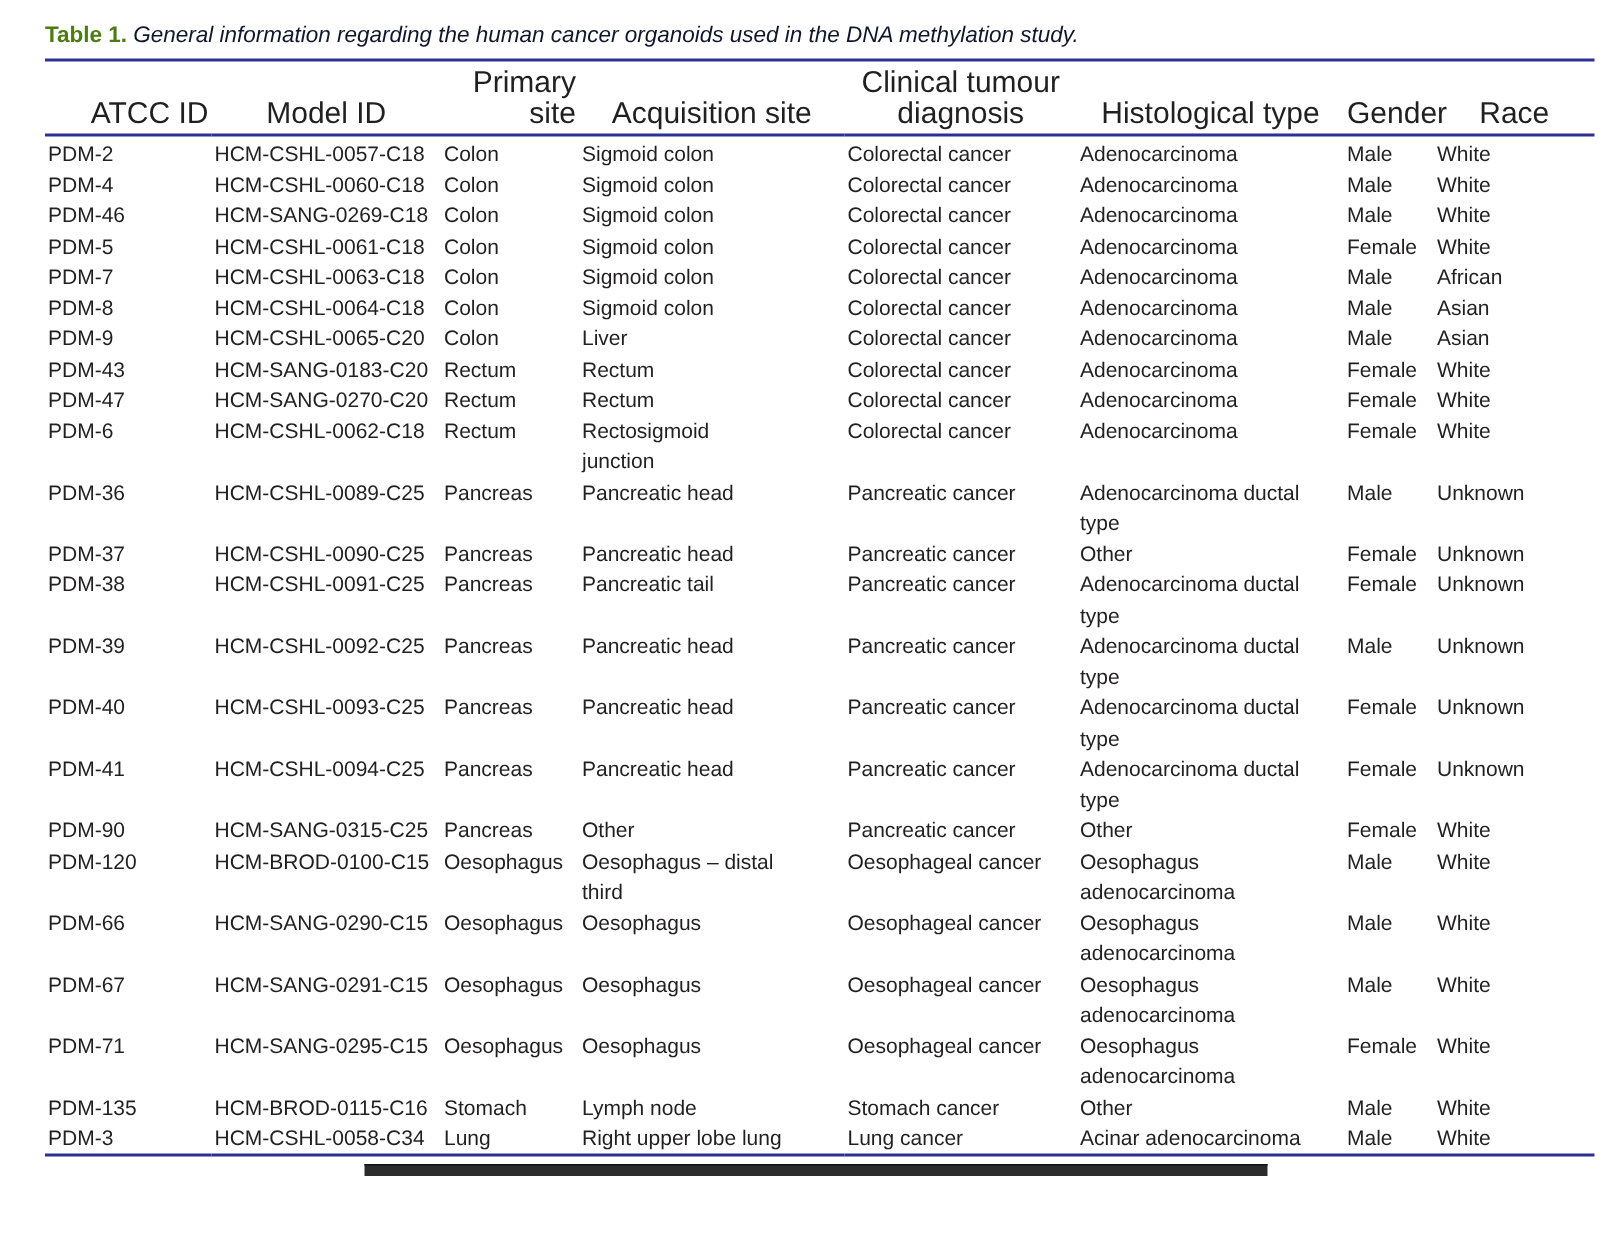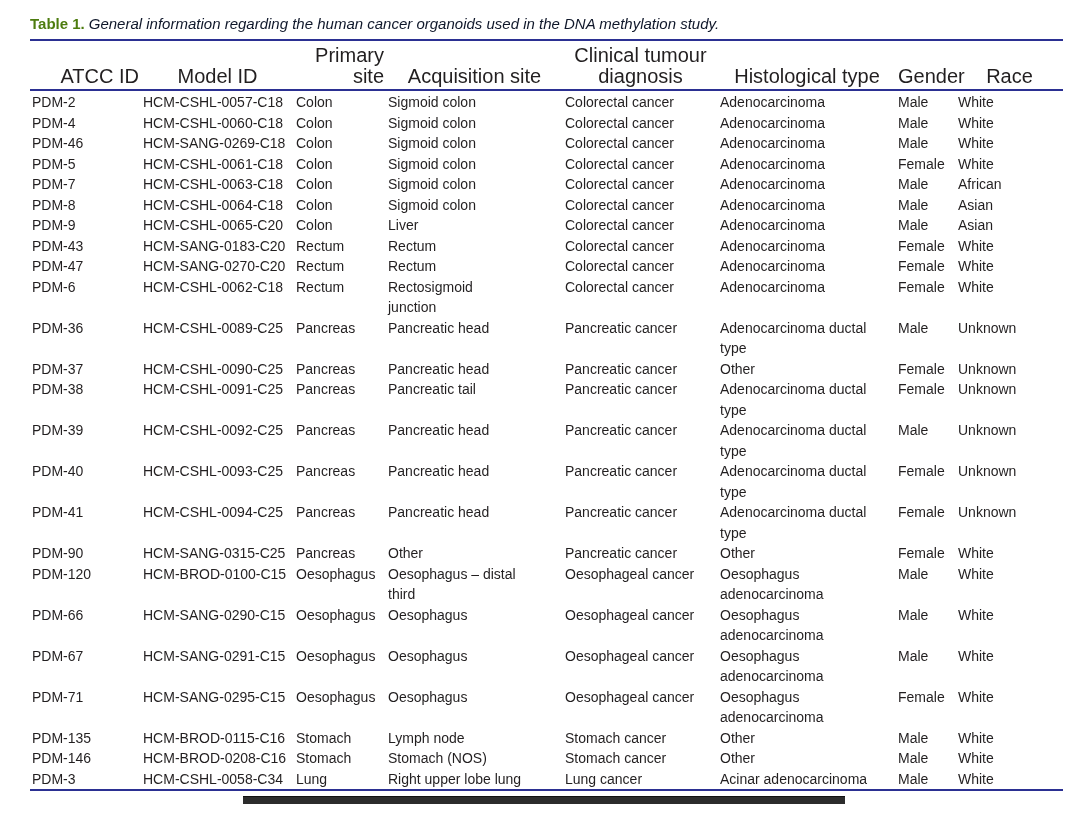--- a/index.html
+++ b/index.html
@@ -318,30 +318,20 @@
           <td>PDM-135</td>
           <td>HCM-BROD-0115-C16</td>
           <td>Stomach</td>
           <td>Lymph node</td>
           <td>Stomach cancer</td>
           <td>Other</td>
           <td>Male</td>
           <td>White</td>
         </tr>
         <tr>
-          <td>PDM-146</td>
-          <td>HCM-BROD-0208-C16</td>
-          <td>Stomach</td>
-          <td>Stomach (NOS)</td>
-          <td>Stomach cancer</td>
-          <td>Other</td>
-          <td>Male</td>
-          <td>White</td>
-        </tr>
-        <tr>
           <td>PDM-3</td>
           <td>HCM-CSHL-0058-C34</td>
           <td>Lung</td>
           <td>Right upper lobe lung</td>
           <td>Lung cancer</td>
           <td>Acinar adenocarcinoma</td>
           <td>Male</td>
           <td>White</td>
         </tr>
       </tbody>

